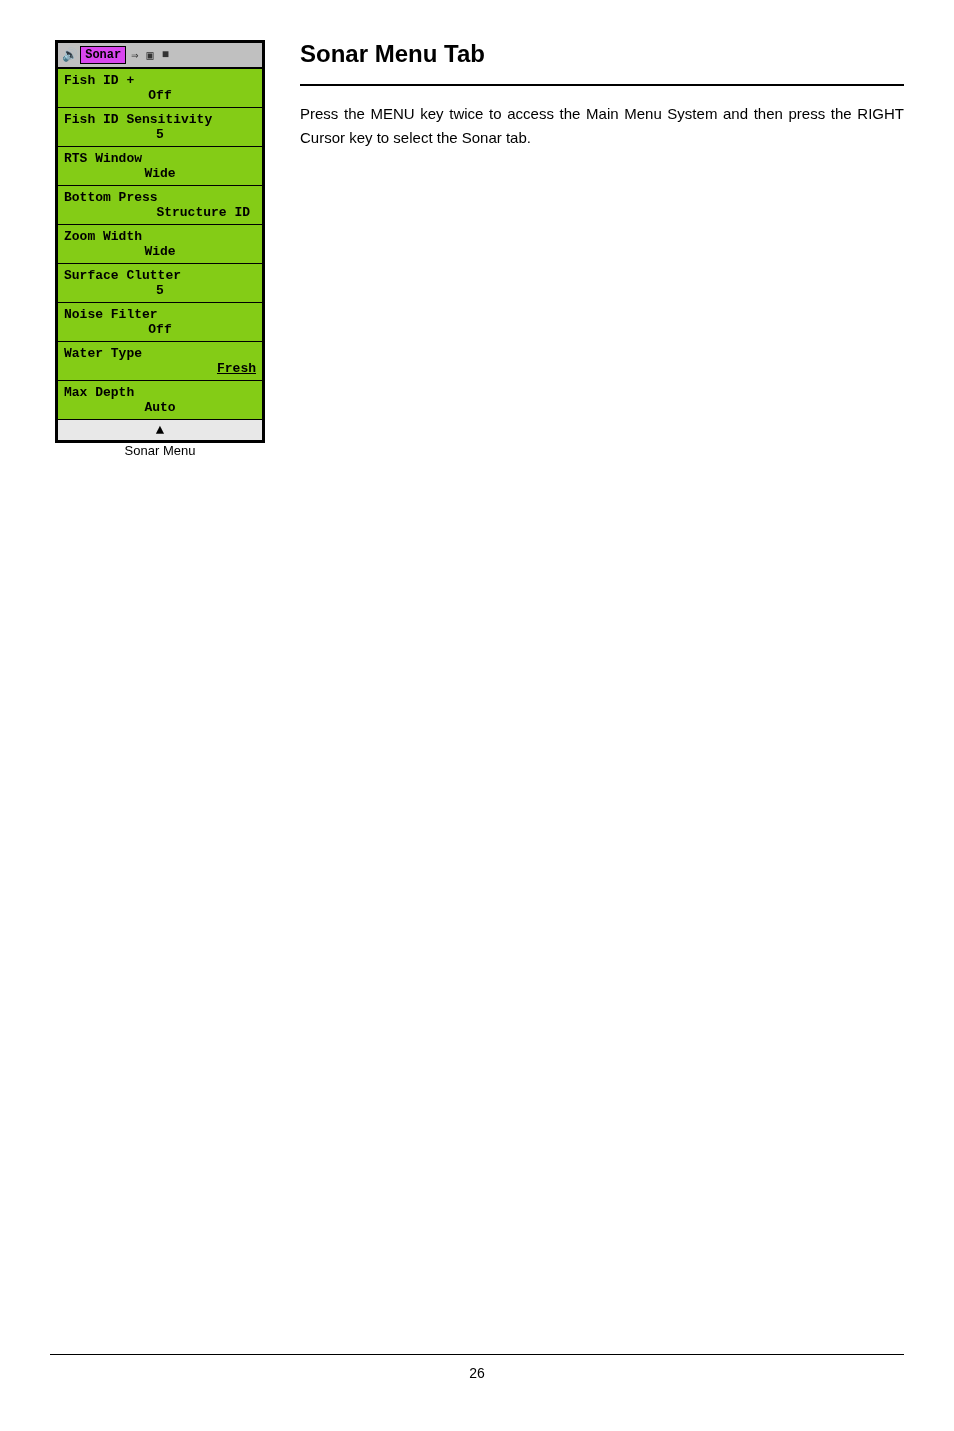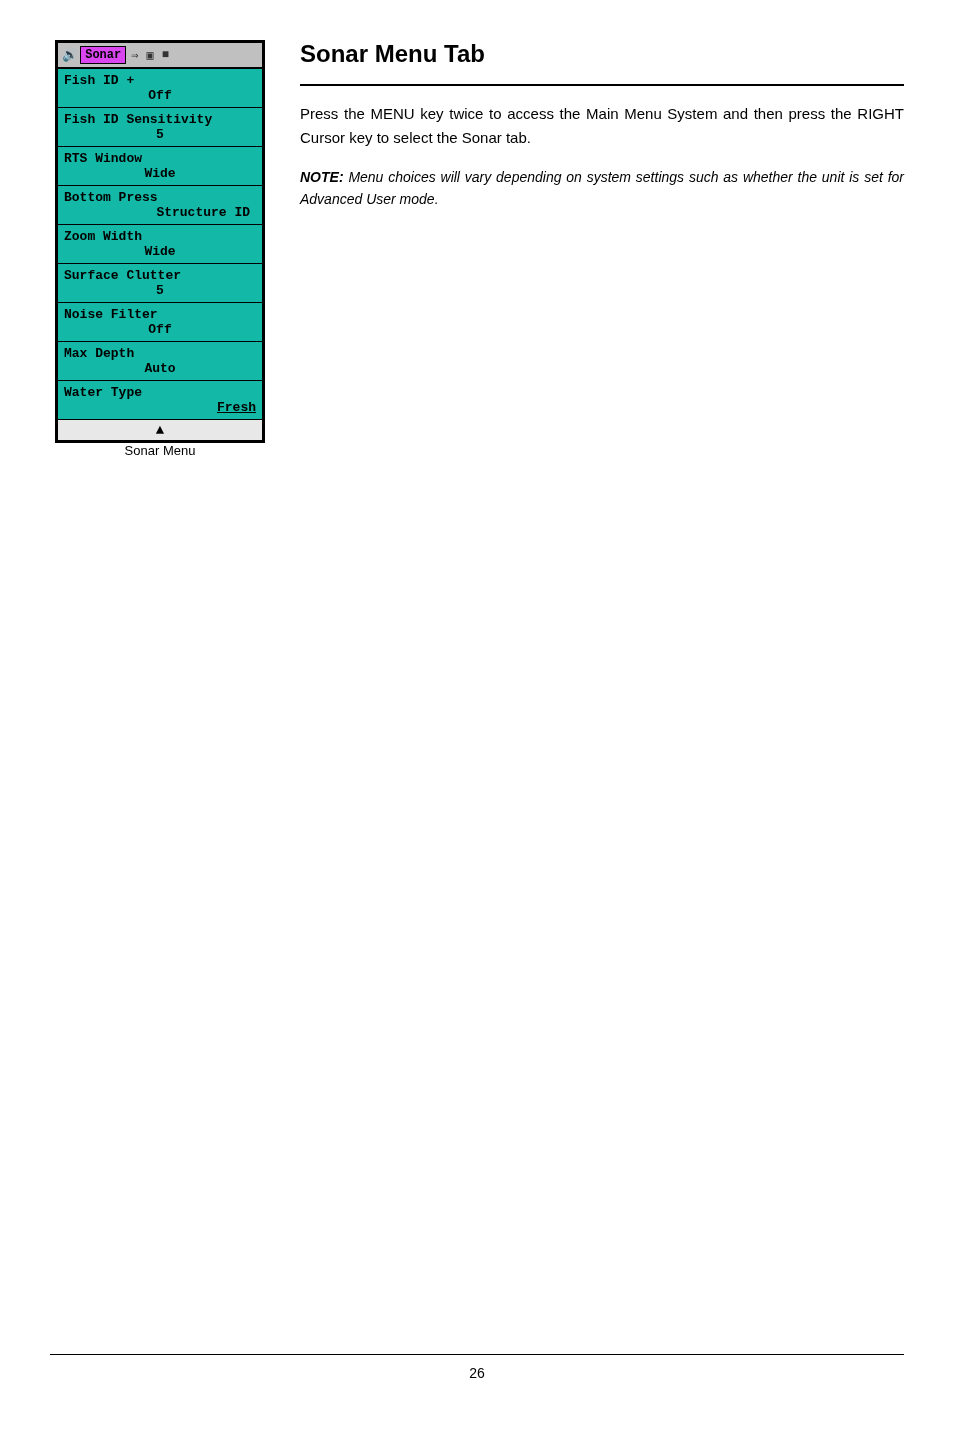--- a/index.html
+++ b/index.html
@@ -66,21 +66,21 @@
 
     .tab-inactive {
       font-size: 12px;
       padding: 1px 3px;
       color: #333;
     }
 
     .menu-item {
       border-bottom: 1px solid #000;
       padding: 4px 6px 4px 6px;
-      background: #14b8a6;
+      background: #84cc16;
     }
 
     .menu-item-label {
       font-family: 'Courier New', monospace;
       font-size: 13px;
       font-weight: bold;
       color: #000;
       display: block;
     }
 
@@ -130,21 +130,20 @@
       border-bottom: 2px solid #000;
       padding-bottom: 16px;
       margin-bottom: 16px;
       font-family: Arial, sans-serif;
     }
 
     .description-text {
       font-size: 15px;
       color: #000;
       line-height: 1.6;
-      margin-bottom: 16px;
       font-family: Arial, sans-serif;
       text-align: justify;
     }
 
     .note-text {
       font-size: 14px;
       color: #000;
       line-height: 1.6;
       font-style: italic;
       font-family: Arial, sans-serif;
@@ -221,46 +220,43 @@
           <span class="menu-item-label">Surface Clutter</span>
           <span class="menu-item-value">5</span>
         </div>
 
         <div class="menu-item">
           <span class="menu-item-label">Noise Filter</span>
           <span class="menu-item-value">Off</span>
         </div>
 
         <div class="menu-item">
+          <span class="menu-item-label">Water Type</span>
+          <span class="menu-item-value-bold">Fresh</span>
+        </div>
+
+        <div class="menu-item">
           <span class="menu-item-label">Max Depth</span>
           <span class="menu-item-value">Auto</span>
         </div>
 
-        <div class="menu-item">
-          <span class="menu-item-label">Water Type</span>
-          <span class="menu-item-value-bold">Fresh</span>
-        </div>
-
         <div class="scroll-indicator">
           <span>▲</span>
         </div>
 
       </div>
 
       <div class="caption">Sonar Menu</div>
     </div>
 
     <div class="right-panel">
       <div class="section-title">Sonar Menu Tab</div>
 
       <p class="description-text">Press the MENU key twice to access the Main Menu System and then press the RIGHT Cursor key to select the Sonar tab.</p>
 
-      <p class="note-text">
-        <span class="note-label">NOTE:</span><span> Menu choices will vary depending on system settings such as whether the unit is set for Advanced User mode.</span>
-      </p>
     </div>
 
   </div>
 
   <div class="page-footer">
     <span>26</span>
   </div>
 </div>
 
 </body></html>

